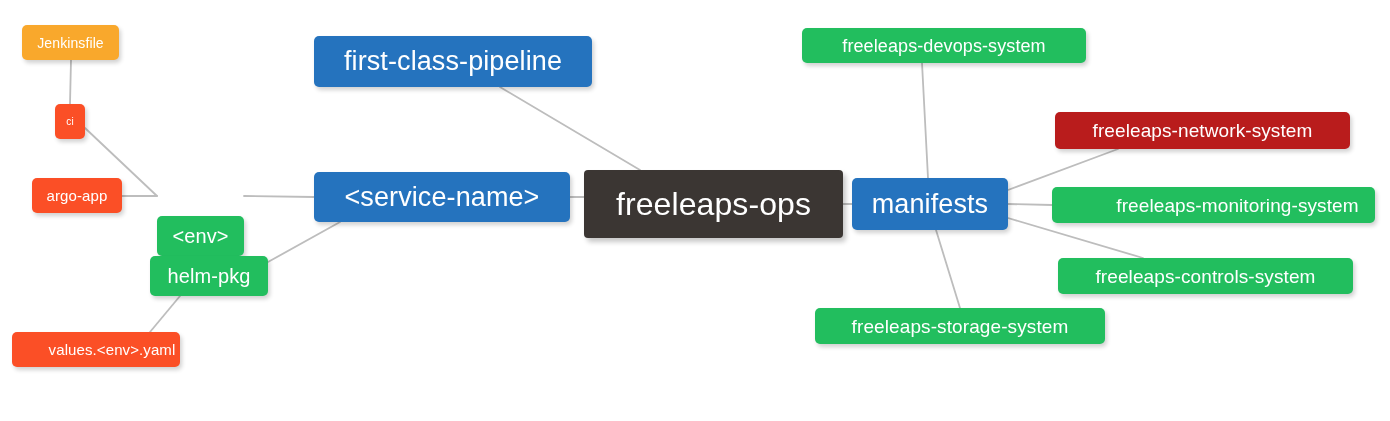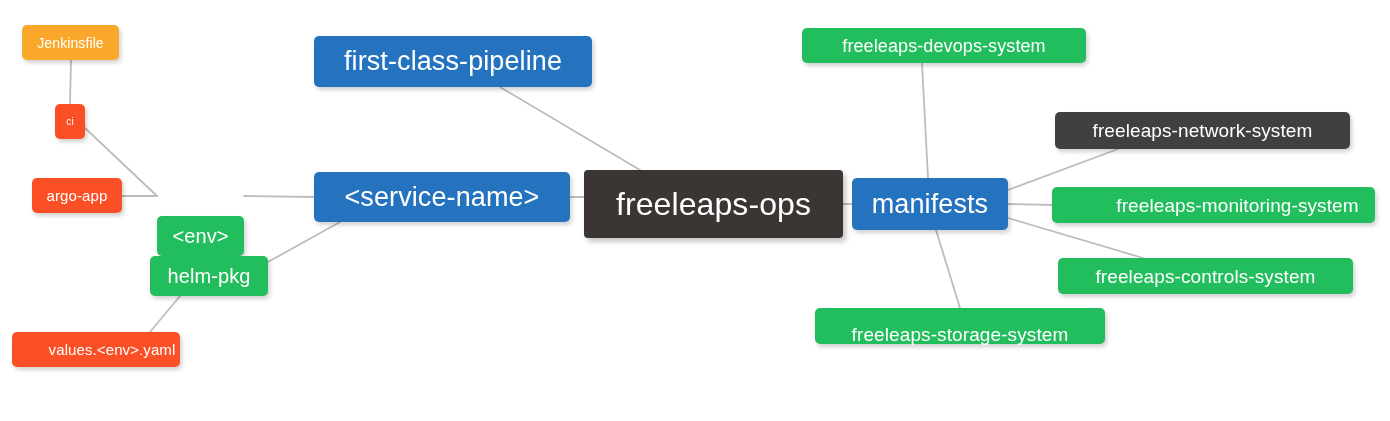--- a/index.html
+++ b/index.html
@@ -97,26 +97,26 @@
       </div>
       <div class="node root" style="left: 584px; top: 170px; width: 259px; height: 68px; background: rgb(59, 54, 51); font-size: 32px;">
         <span>freeleaps-ops</span>
       </div>
       <div class="node" style="left: 852px; top: 178px; width: 156px; height: 52px; background: rgb(37, 115, 190); font-size: 27px;">
         <span>manifests</span>
       </div>
       <div class="node" style="left: 802px; top: 28px; width: 284px; height: 35px; background: rgb(34, 190, 94); font-size: 18px;">
         <span>freeleaps-devops-system</span>
       </div>
-      <div class="node" style="left: 1055px; top: 112px; width: 295px; height: 37px; background: #404040; font-size: 19px;">
+      <div class="node" style="left: 1055px; top: 112px; width: 295px; height: 37px; background: #b91c1c; font-size: 19px;">
         <span>freeleaps-network-system</span>
       </div>
       <div class="node" style="left: 1052px; top: 187px; width: 323px; height: 36px; background: rgb(34, 190, 94); font-size: 19px; padding-left: 48px;">
         <span>freeleaps-monitoring-system</span>
       </div>
       <div class="node" style="left: 1058px; top: 258px; width: 295px; height: 36px; background: rgb(34, 190, 94); font-size: 19px;">
         <span>freeleaps-controls-system</span>
       </div>
-      <div class="node" style="left: 815px; top: 308px; width: 290px; height: 36px; background: rgb(34, 190, 94); font-size: 19px; align-items: flex-end;">
+      <div class="node" style="left: 815px; top: 308px; width: 290px; height: 36px; background: rgb(34, 190, 94); font-size: 19px;">
         <span>freeleaps-storage-system</span>
       </div>
     </div>
 </div>
 
 </body></html>

